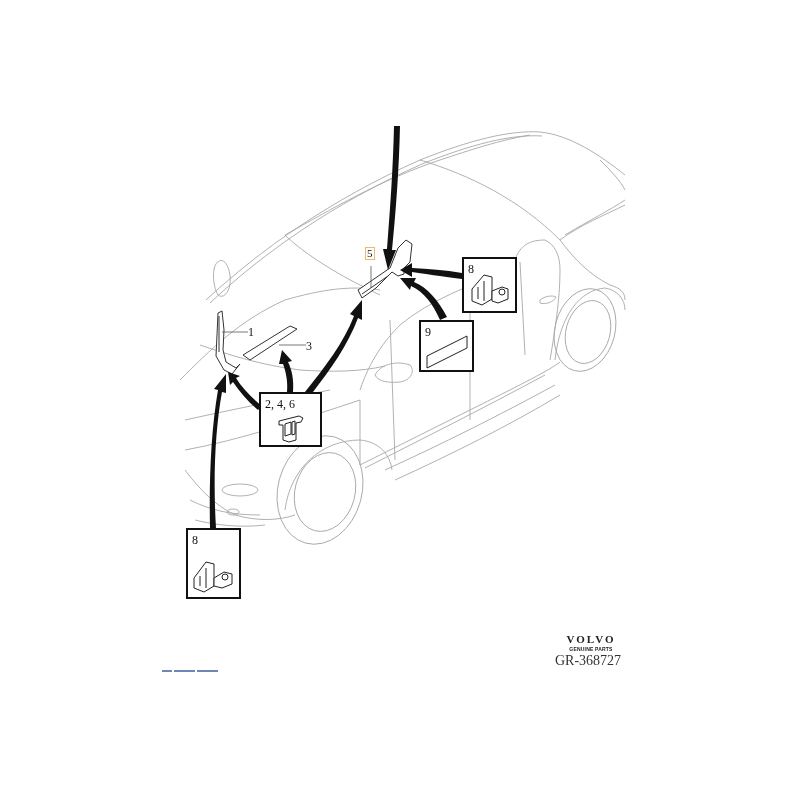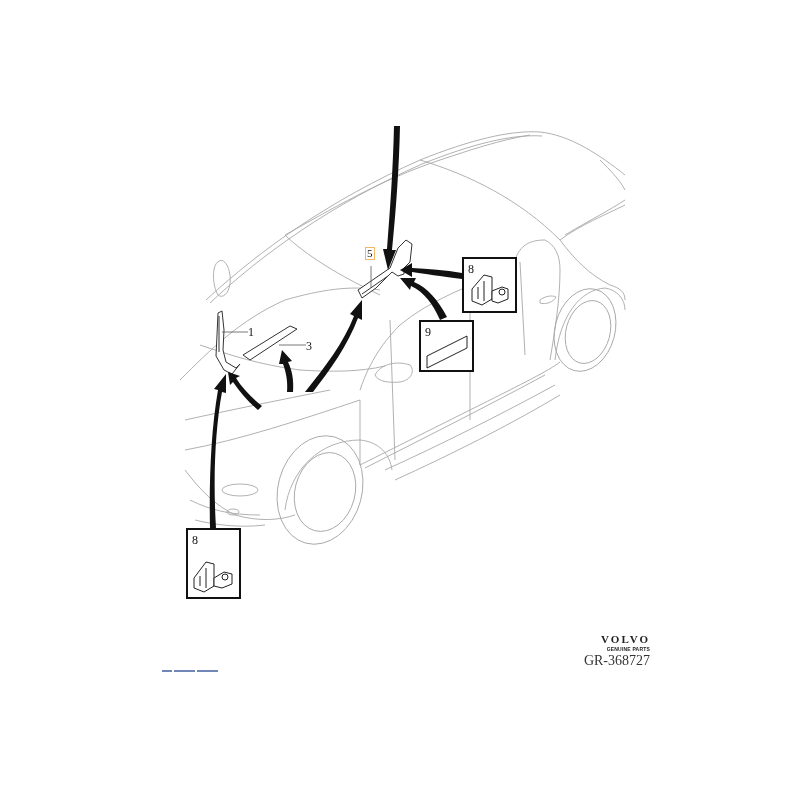--- a/index.html
+++ b/index.html
@@ -3,21 +3,21 @@
   <meta charset="utf-8">
   <style>
     html, body { margin: 0; padding: 0; background: #ffffff; }
     body { width: 800px; height: 800px; position: relative; overflow: hidden; font-family: "Liberation Serif", serif; }
     #canvas { position: absolute; left: 0; top: 0; width: 800px; height: 800px; }
     .callout { position: absolute; font-family: "Liberation Serif", serif; font-size: 12px; color: #111; line-height: 1; }
     .box { position: absolute; border: 2px solid #111; background: #fff; box-sizing: border-box; }
     .box .lbl { position: absolute; left: 4px; top: 3px; font-size: 12px; color: #111; font-family: "Liberation Serif", serif; }
     .box svg { position: absolute; left: 0; top: 0; }
     .highlight { outline: 1.5px solid #f2b866; }
-    #brand { position: absolute; left: 588px; top: 633px; width: 62px; text-align: right; }
+    #brand { position: absolute; left: 560px; top: 633px; width: 62px; text-align: center; }
     #brand .logo { font-family: "Liberation Serif", serif; font-weight: bold; font-size: 11px; letter-spacing: 2px; color: #222; }
     #brand .sub { font-family: "Liberation Sans", sans-serif; font-weight: bold; font-size: 5px; color: #222; margin-top: 1px; letter-spacing: 0.2px; }
     #brand .code { font-family: "Liberation Serif", serif; font-size: 14px; color: #333; margin-top: 1px; margin-left: -6px; white-space: nowrap; }
     #pager { position: absolute; left: 162px; top: 670px; height: 2px; display: flex; gap: 2px; }
     #pager span { display: block; height: 2px; background: #6f86b6; }
   </style>
 </head>
 <body>
 
 <div id="canvas">
@@ -108,20 +108,30 @@
       <path d="M210 528 L216 528 C213 480, 215 430, 222 392 L226 393 L226 374 L214 389 L218 390 C211 430, 209 480, 210 528 Z"></path>
     </g>
   </svg>
 
   
   <span class="callout" style="left:248px; top:326px;">1</span>
   <span class="callout" style="left:306px; top:340px;">3</span>
   <span class="callout highlight" style="left:366px; top:248px; font-size:11px; padding:0 1px;">5</span>
 
   
+  <div class="box" style="left:259px; top:392px; width:63px; height:55px;">
+    <span class="lbl">2, 4, 6</span>
+    <svg width="63" height="55">
+      <g fill="#fff" stroke="#222" stroke-width="1">
+        <path d="M18 27 L38 22 L42 24 L40 28 L35 29 L35 46 L28 48 L22 46 L22 31 L18 31 Z"></path>
+        <path d="M24 30 L30 28 L30 40 L24 42 Z"></path>
+        <path d="M31 28 L34 27 L34 40 L31 41 Z"></path>
+      </g>
+    </svg>
+  </div>
 
   
   <div class="box" style="left:462px; top:257px; width:55px; height:56px;">
     <span class="lbl">8</span>
     <svg width="55" height="56">
       <g fill="#fff" stroke="#222" stroke-width="1">
         <path d="M8 30 L20 16 L28 18 L28 40 L18 46 L8 42 Z"></path>
         <path d="M14 28 L14 40"></path>
         <path d="M20 22 L20 42"></path>
         <path d="M28 32 L38 28 L44 30 L44 40 L34 44 L28 42 Z"></path>

